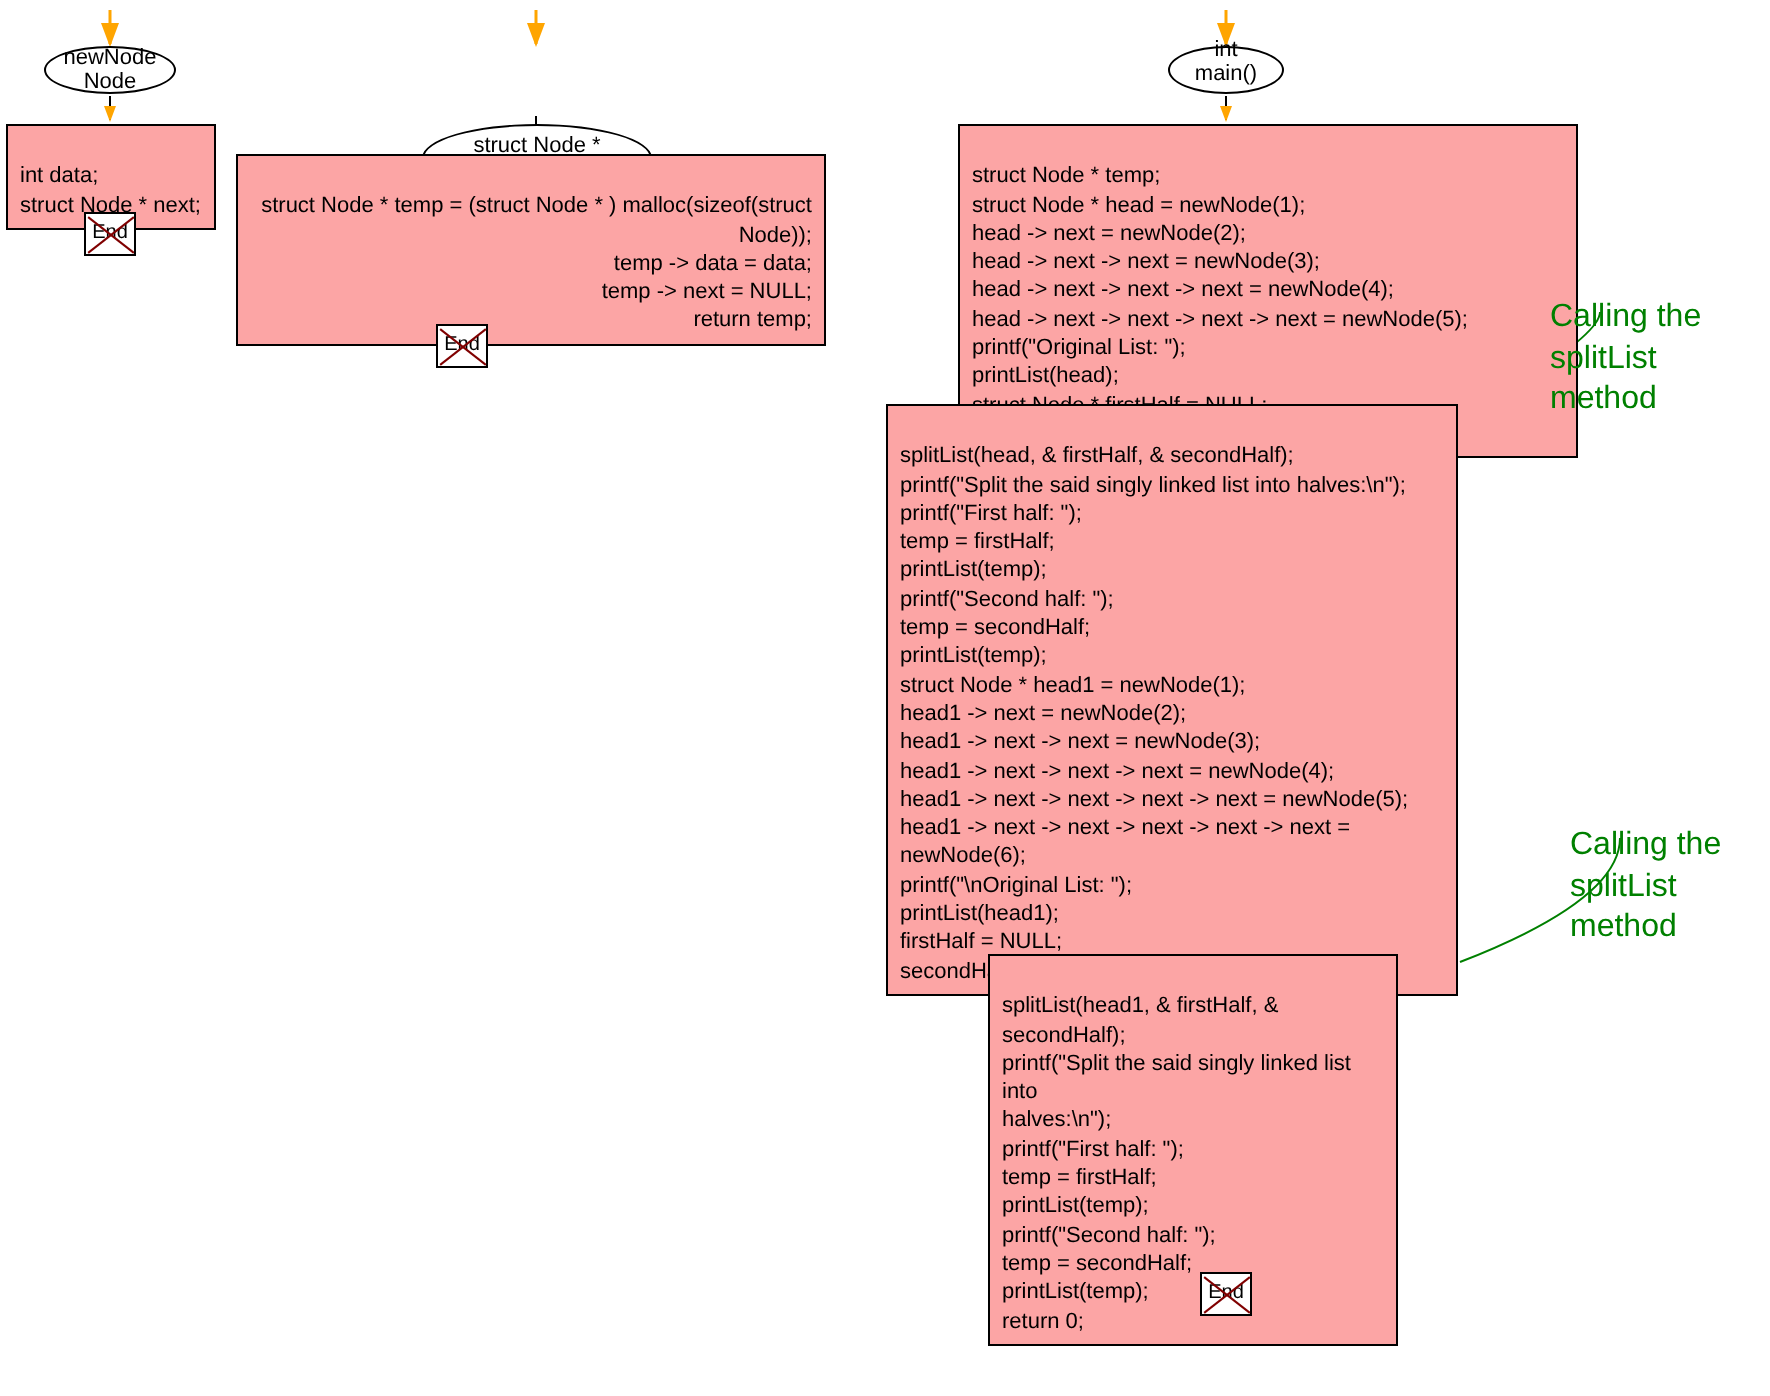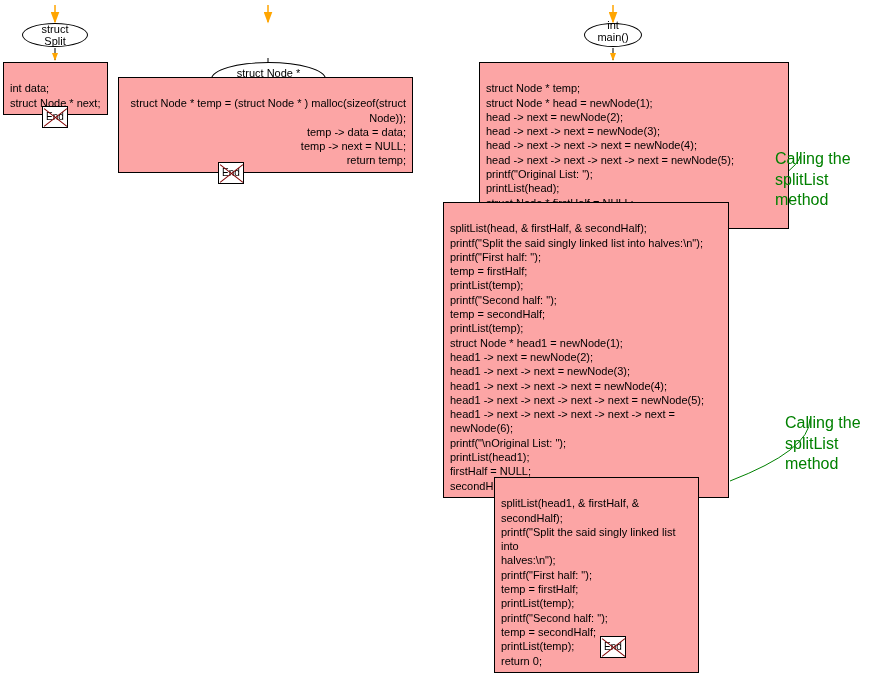--- a/index.html
+++ b/index.html
@@ -88,21 +88,21 @@
   <line x1="613" y1="48" x2="613" y2="60" stroke="#000" stroke-width="1" marker-end="url(#arrowhead)"></line>
   <line x1="613" y1="198" x2="613" y2="210" stroke="#000" stroke-width="1" marker-end="url(#arrowhead)"></line>
   <line x1="613" y1="463" x2="613" y2="475" stroke="#000" stroke-width="1" marker-end="url(#arrowhead)"></line>
   <line x1="613" y1="622" x2="613" y2="635" stroke="#000" stroke-width="1" marker-end="url(#arrowhead)"></line>
 
   <path d="M 722 213 Q 800 170 800 156" stroke="#008000" stroke-width="1" fill="none"></path>
   <path d="M 730 481 Q 810 450 810 419" stroke="#008000" stroke-width="1" fill="none"></path>
 </svg>
 
 <div class="ellipse" style="left:22px; top:23px; width:66px; height:24px;">
-  <span>struct Split</span>
+  <span>newNode Node</span>
 </div>
 <div class="process-box" style="left:3px; top:62px; width:105px;">
   <span>int data;
 struct Node * next;</span>
 </div>
 <div class="end-box" style="left:42px; top:106px;">
   <span>End</span>
 </div>
 
 <div class="ellipse" style="left:211px; top:40px; width:115px; height:34px; padding-top:2px;margin-top:22px;">

